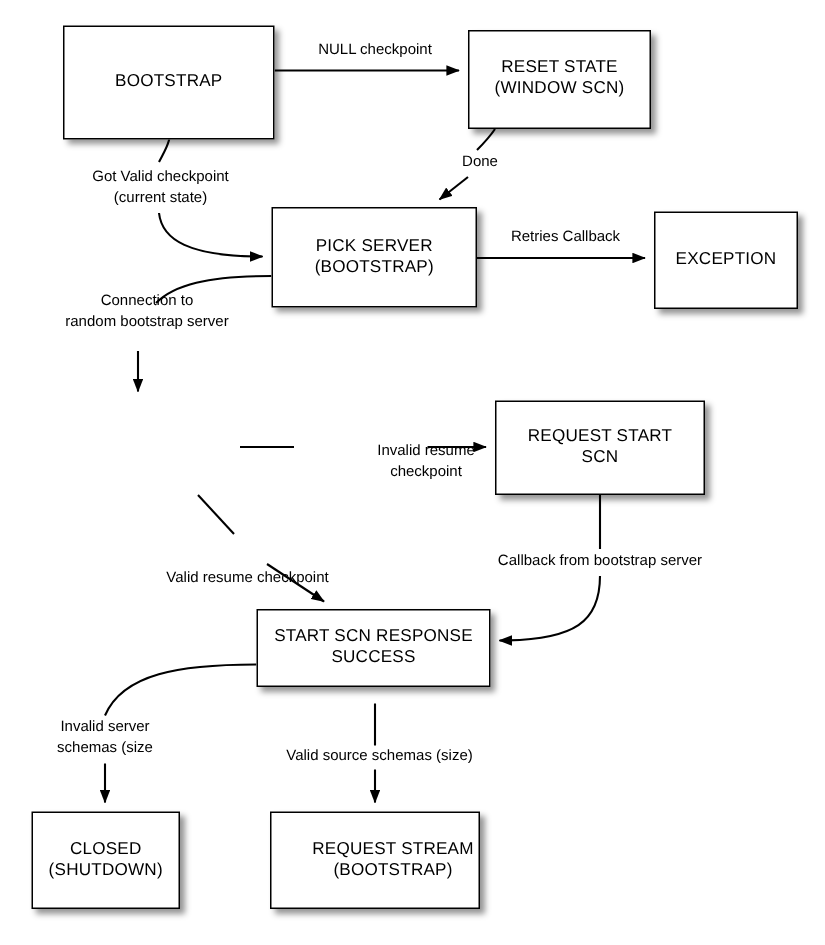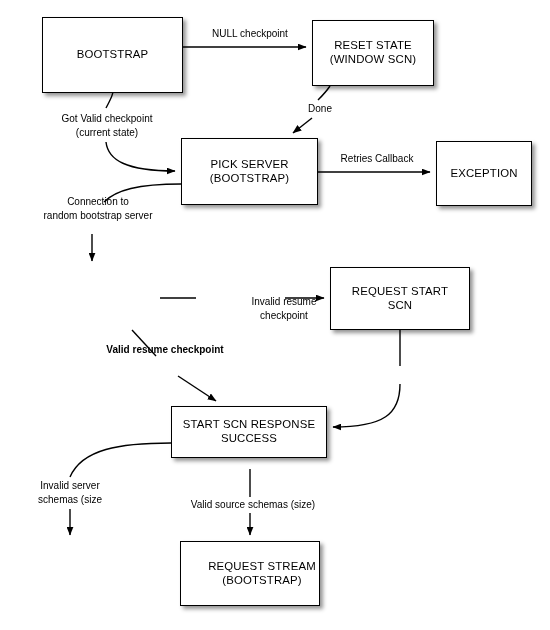--- a/index.html
+++ b/index.html
@@ -124,20 +124,24 @@
   <div class="state-node" style="left:330px; top:267px; width:140px; height:63px;">
     <span class="state-label">REQUEST START
 SCN</span>
   </div>
 
   <div class="state-node" style="left:171px; top:406px; width:156px; height:52px;">
     <span class="state-label">START SCN RESPONSE
 SUCCESS</span>
   </div>
 
+  <div class="state-node" style="left:21px; top:541px; width:99px; height:65px;">
+    <span class="state-label">CLOSED
+(SHUTDOWN)</span>
+  </div>
 
   <div class="state-node" style="left:180px; top:541px; width:140px; height:65px;padding-left:24px;">
     <span class="state-label">REQUEST STREAM
 (BOOTSTRAP)</span>
   </div>
 
   <div class="edge-label" style="left:250px; top:34px;">NULL checkpoint</div>
 
   <div class="edge-label" style="left:107px; top:126px;">Got Valid checkpoint
 (current state)</div>
@@ -145,21 +149,22 @@
   <div class="edge-label" style="left:320px; top:109px;">Done</div>
 
   <div class="edge-label" style="left:377px; top:159px;">Retries Callback</div>
 
   <div class="edge-label" style="left:98px; top:209px;">Connection to
 random bootstrap server</div>
 
   <div class="edge-label" style="left:240px; top:309px;margin-left:44px;">Invalid resume
 checkpoint</div>
 
-  <div class="edge-label" style="left:165px; top:350px;font-weight:bold;">Valid resume checkpoint</div>
+  <div class="edge-label" style="left:165px; top:386px;">Valid resume checkpoint</div>
 
+  <div class="edge-label" style="left:400px; top:375px;">Callback from bootstrap server</div>
 
   <div class="edge-label" style="left:70px; top:493px;">Invalid server
 schemas (size</div>
 
   <div class="edge-label" style="left:253px; top:505px;">Valid source schemas (size)</div>
 
 </div>
 
 </body></html>

